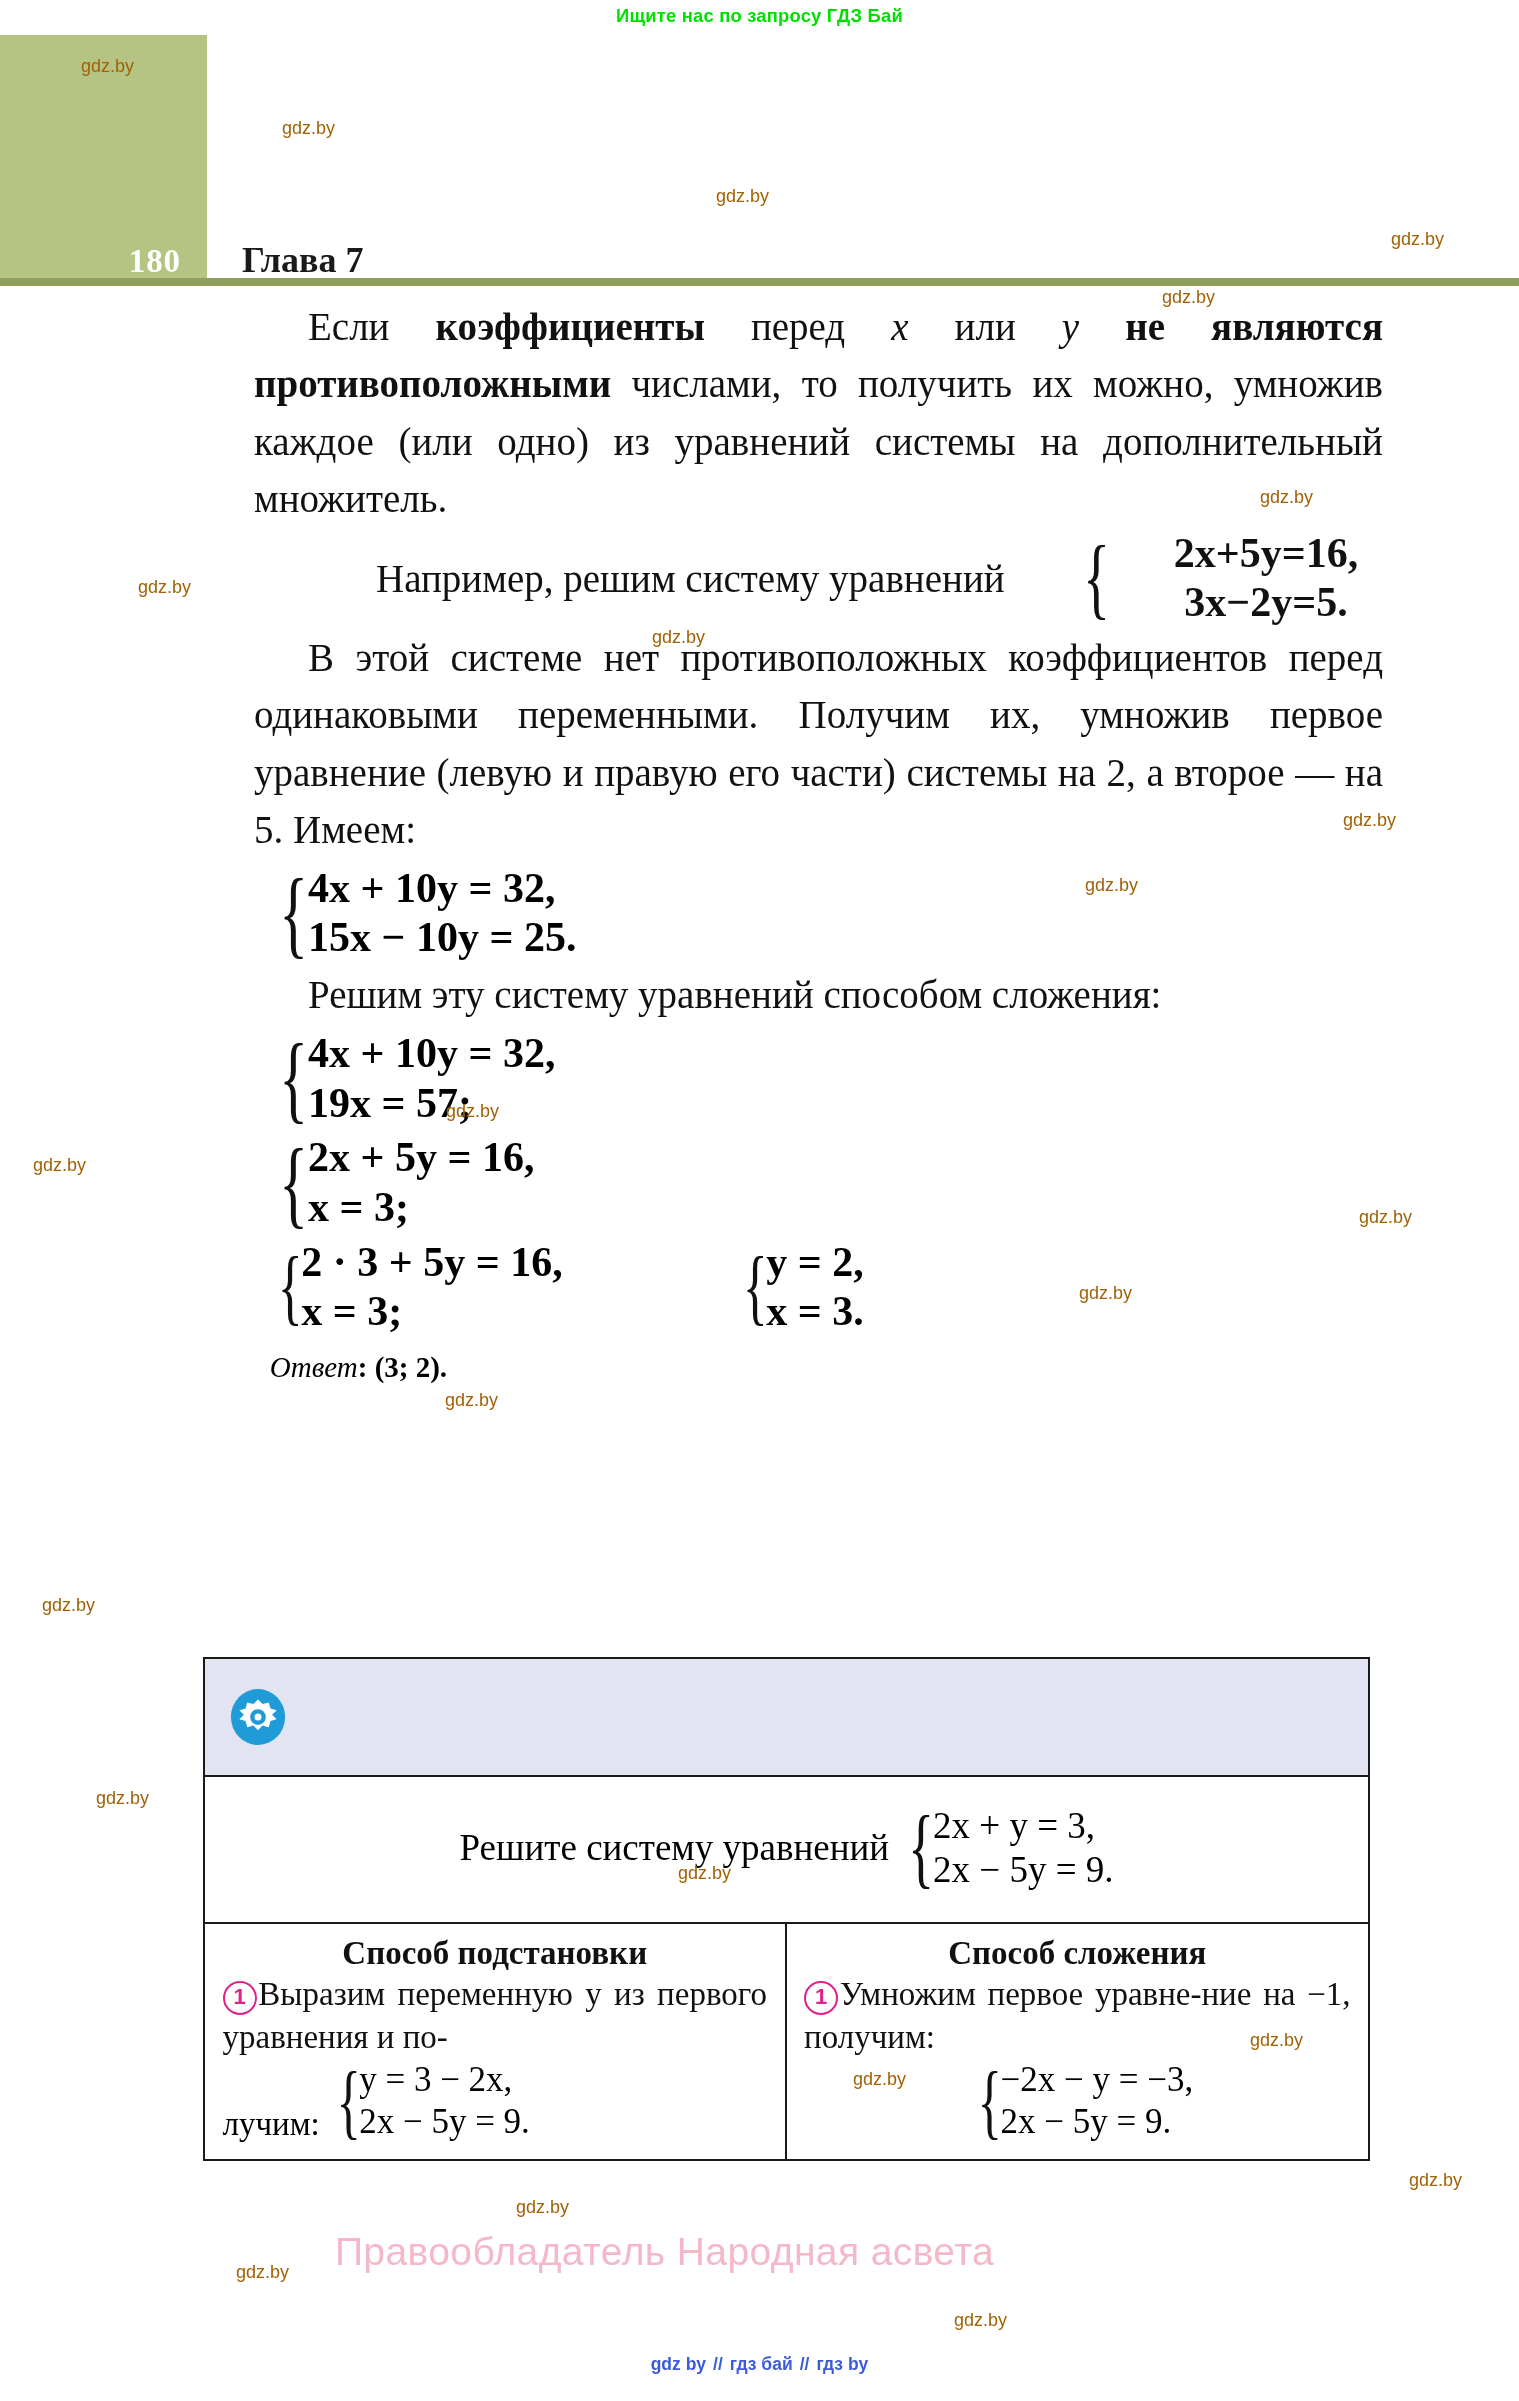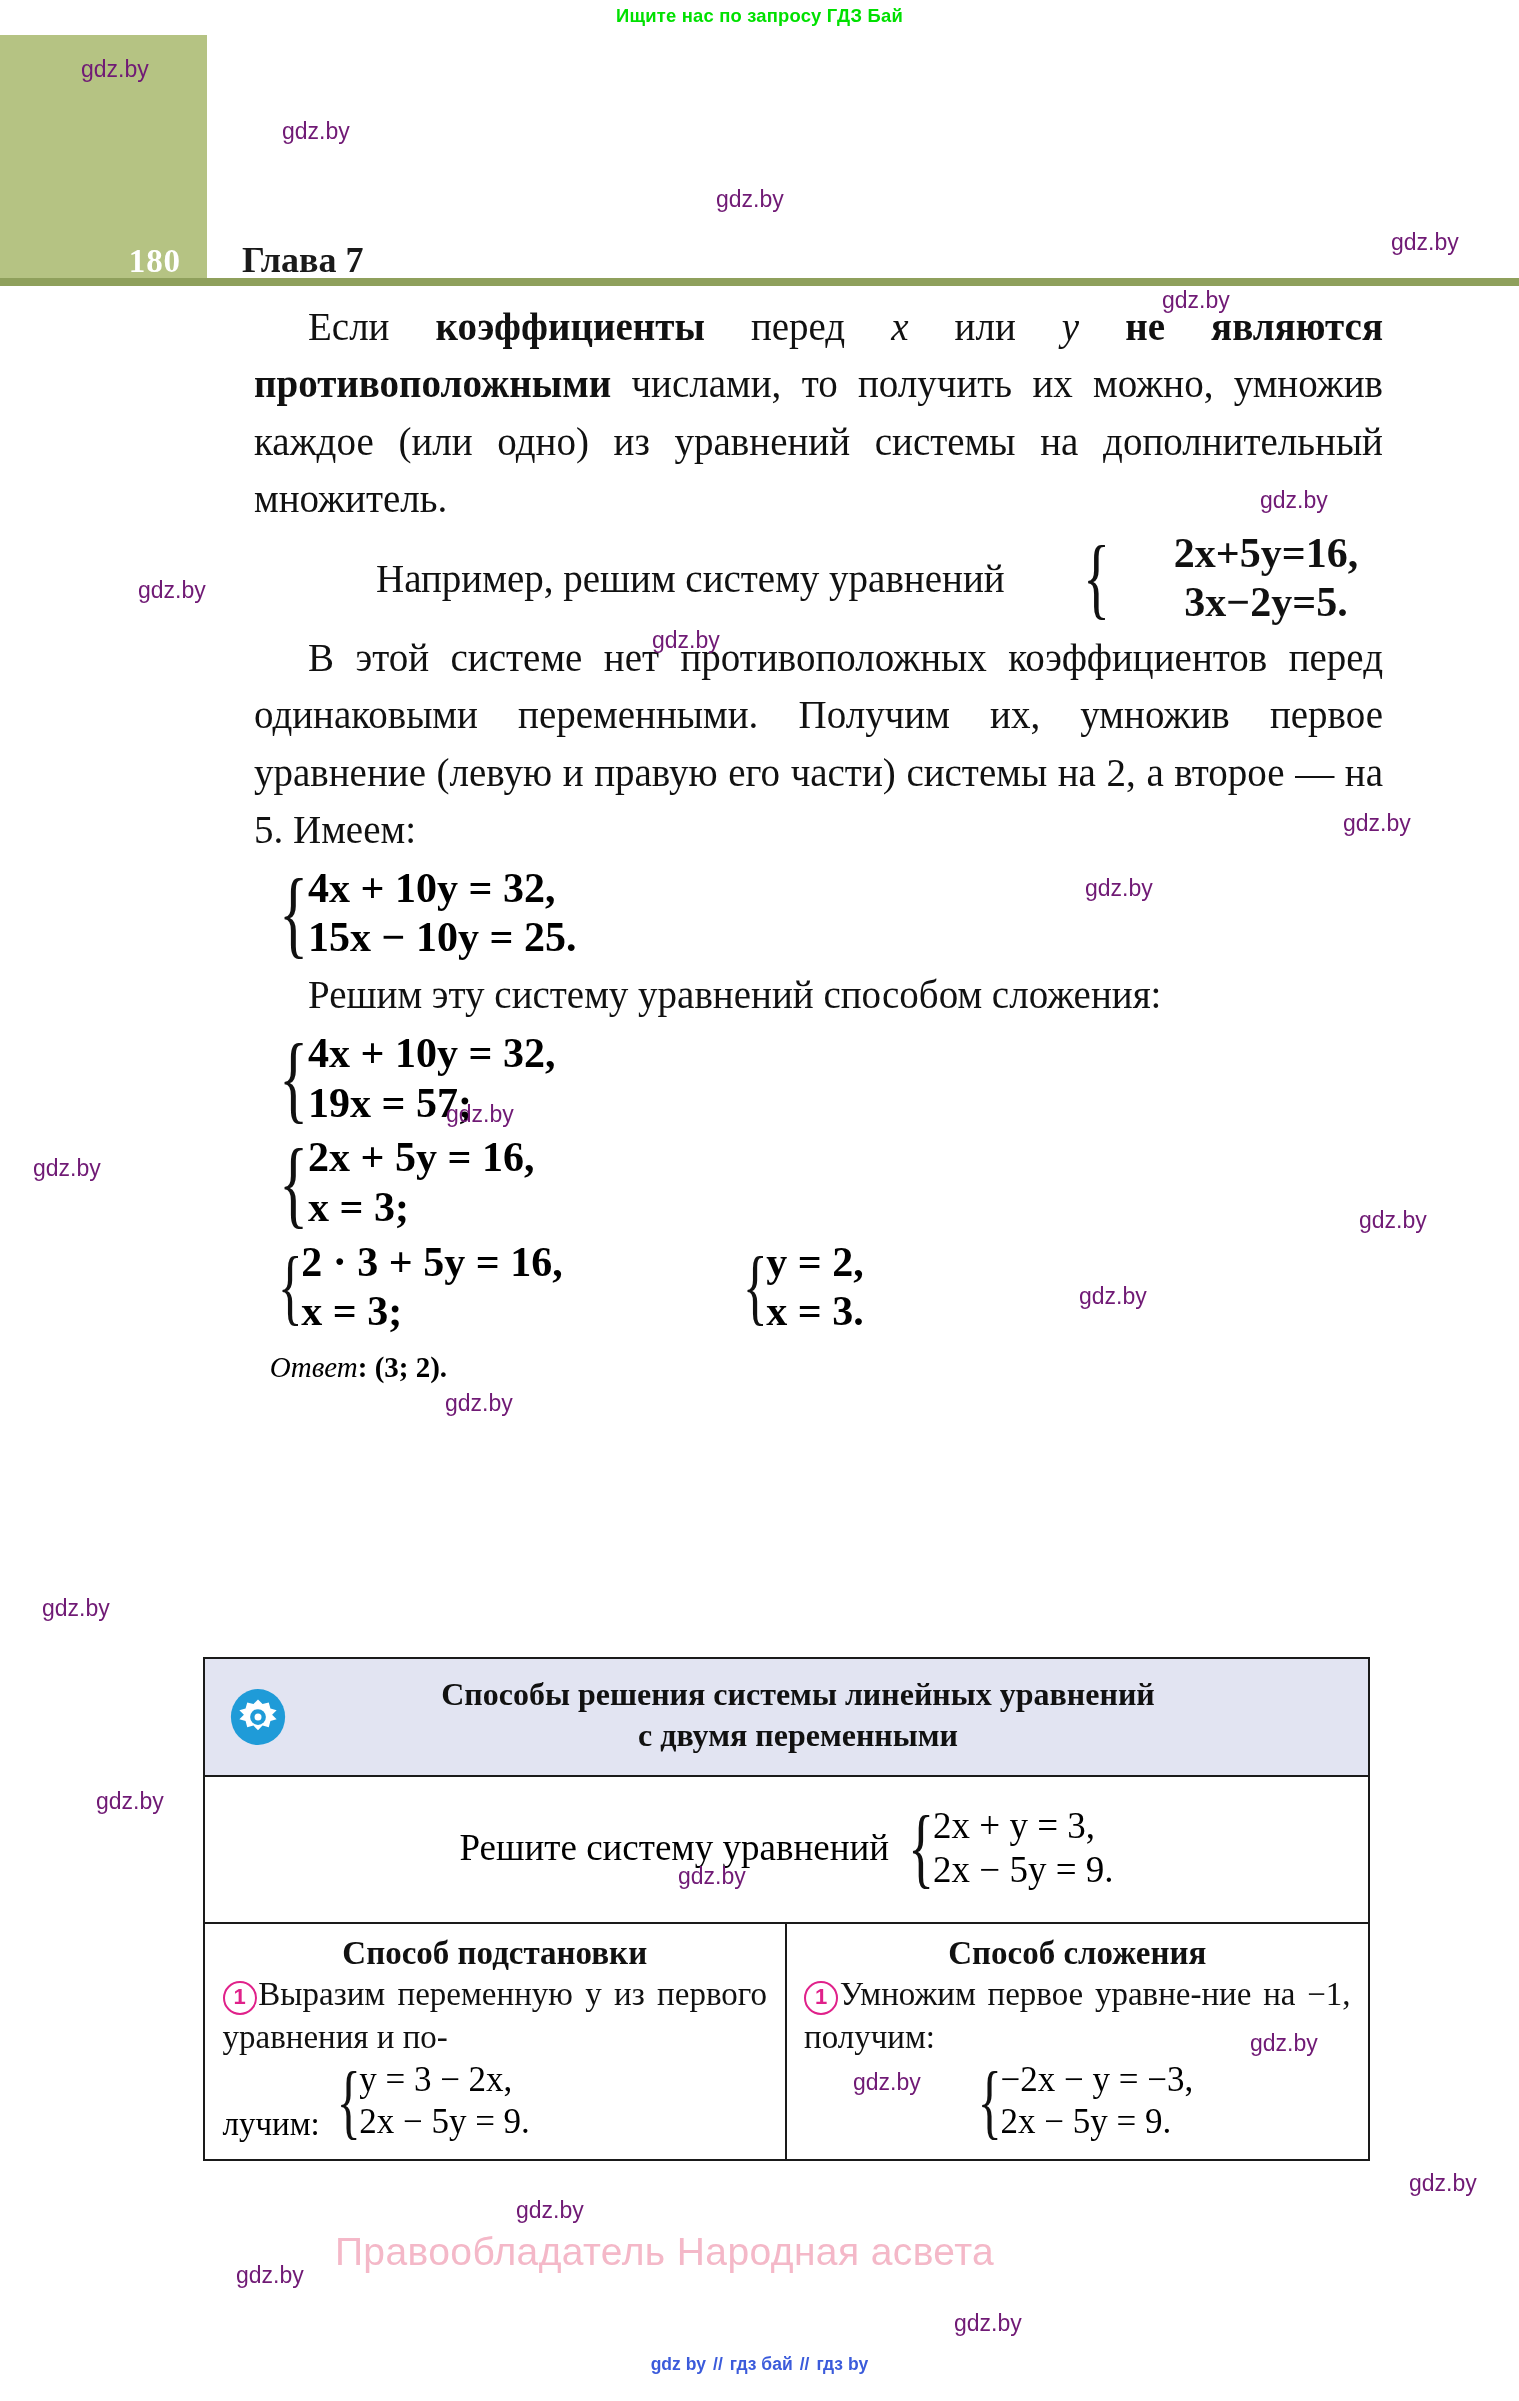--- a/index.html
+++ b/index.html
@@ -261,22 +261,22 @@
     font-size: 17.5px;
     font-weight: bold;
     color: #3b5bdb;
   }
   .footer-links span { margin: 0 3.5px; }
 
   
   .wm {
     position: absolute;
     font-family: "Liberation Sans", sans-serif;
-    font-size: 23px;
-    color: #701a75;
+    font-size: 18px;
+    color: #a16207;
     white-space: nowrap;
     pointer-events: none;
   }
 </style>
 </head>
 <body>
 
 <div class="promo">Ищите нас по запросу ГДЗ Бай</div>
 
 <div class="header-band">
@@ -363,24 +363,20 @@
     <span class="gear">
       <svg viewBox="0 0 64 64" width="56" height="56" aria-hidden="true">
         <ellipse cx="32" cy="32" rx="31" ry="32" fill="#1f9bd8"></ellipse>
         <g fill="#ffffff">
           <path d="M32 11 l5.2 5.2 7.1-1.9 1.9 7.1 7.1 1.9 -5.2 5.2 5.2 5.2 -7.1 1.9 -1.9 7.1 -7.1-1.9 -5.2 5.2 -5.2-5.2 -7.1 1.9 -1.9-7.1 -7.1-1.9 5.2-5.2 -5.2-5.2 7.1-1.9 1.9-7.1 7.1 1.9z" transform="translate(0,1)"></path>
         </g>
         <circle cx="32" cy="32" r="9" fill="#1f9bd8"></circle>
         <circle cx="32" cy="32" r="4" fill="#ffffff"></circle>
       </svg>
     </span>
-    <div class="box-head-title">
-      <div>Способы решения системы линейных уравнений</div>
-      <div>с двумя переменными</div>
-    </div>
   </div>
 
   <div class="box-task">
     <span class="label">Решите систему уравнений</span>
     <span class="sys">
       <span class="brace">{</span>
       <span class="rows">
         <span class="r">2x + y = 3,</span>
         <span class="r">2x − 5y = 9.</span>
       </span>

